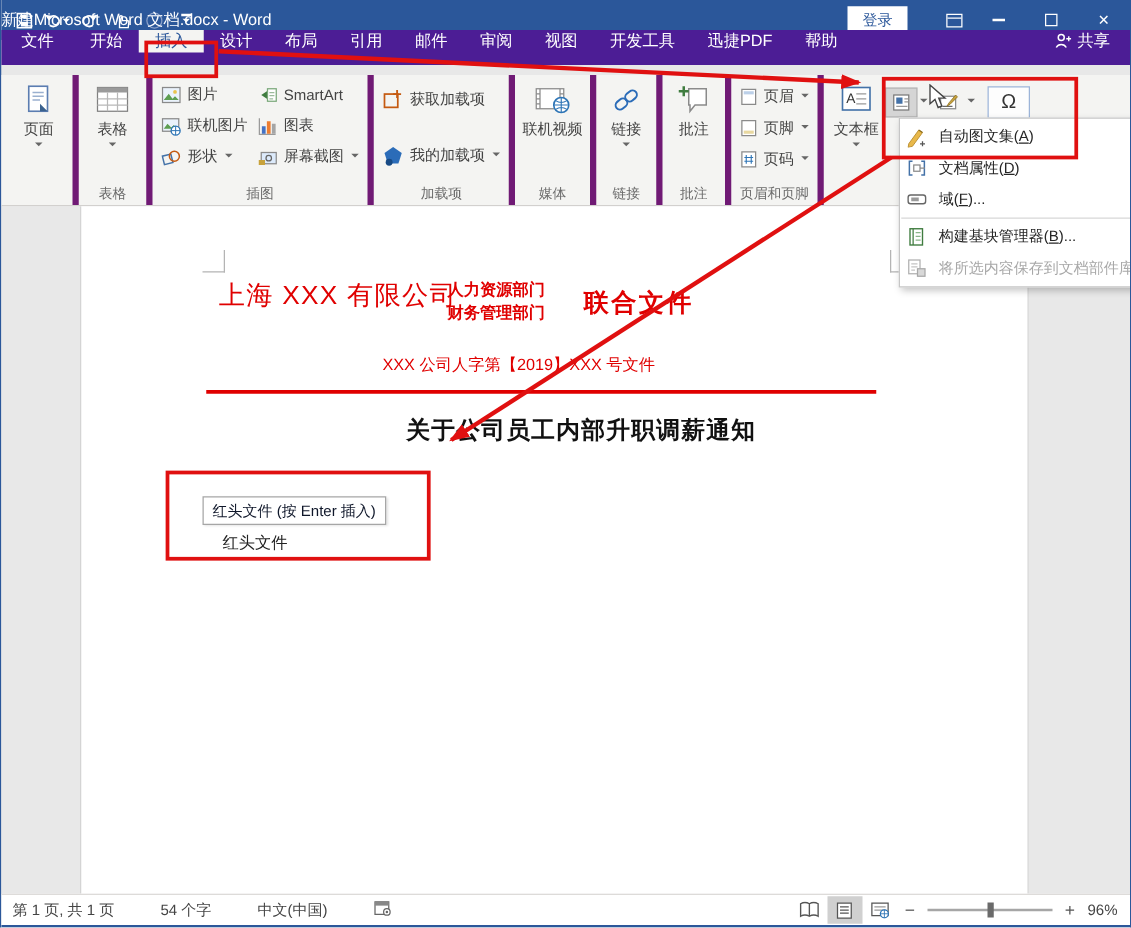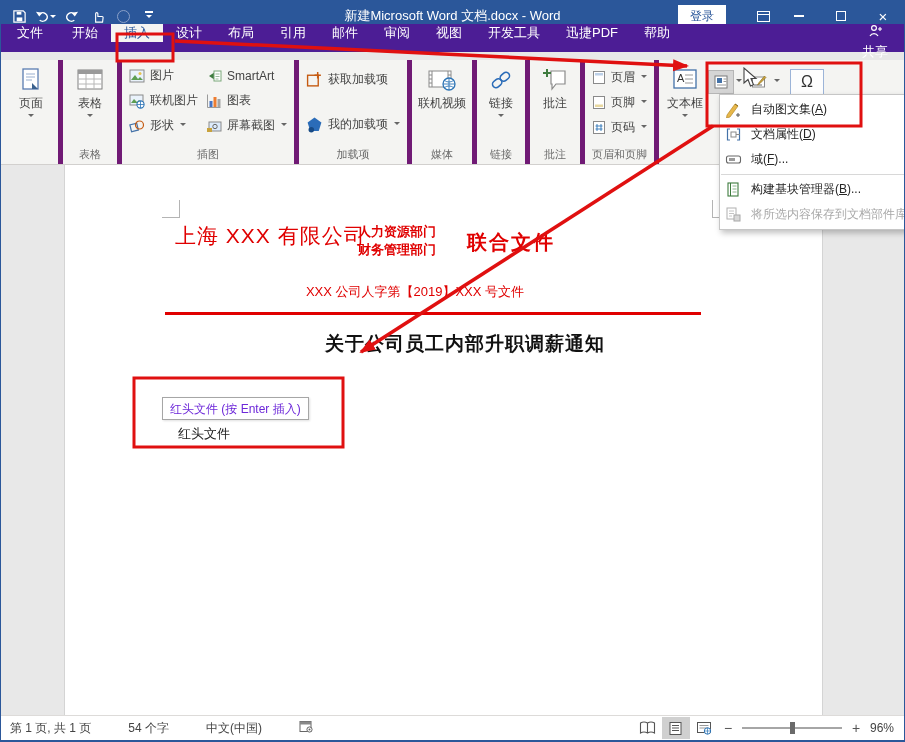--- a/index.html
+++ b/index.html
@@ -9,38 +9,38 @@
 
   
   .titlebar { position:absolute; left:0; top:0; width:100%; height:32px; background:#2b579a;
               display:flex; align-items:center; color:#fff; }
   .qat { display:flex; align-items:center; gap:2px; padding-left:6px; }
   .qat-btn { width:24px; height:24px; display:flex; align-items:center; justify-content:center; }
   .qat-caret { width:0; height:0; border:3px solid transparent; border-top-color:#fff; margin-top:4px; }
   .qat-circle { width:13px; height:13px; border:1.5px solid #8aa0c8; border-radius:50%; }
   .qat-sep-caret { display:flex; flex-direction:column; align-items:center; }
   .qat-sep-caret .bar { width:8px; height:1.5px; background:#fff; margin-bottom:2px; }
-  .win-title { position:absolute; left:0; right:0; text-align:center; font-size:13px; pointer-events:none; }
+  .win-title { position:absolute; left:0; right:0; font-size:13px; pointer-events:none; }
   .tb-right { margin-left:auto; display:flex; align-items:center; height:100%; }
   .login-btn { background:#fff; color:#2b579a; font-size:12px; padding:3px 12px; margin-right:22px; cursor:default; }
   .ribbon-opts { width:30px; height:100%; display:flex; align-items:center; justify-content:center; }
   .ro-icon { width:13px; height:11px; border:1.2px solid #fff; position:relative; }
   .ro-icon:before { content:""; position:absolute; left:0; right:0; top:2px; border-top:1.2px solid #fff; }
   .win-ctrl { width:42px; height:100%; display:flex; align-items:center; justify-content:center; font-size:15px; }
   .min-glyph { width:10px; height:1.5px; background:#fff; }
   .max-glyph { width:10px; height:10px; border:1.2px solid #fff; }
 
   
   .tabrow { position:absolute; left:0; top:24px; width:100%; height:28px; background:#4c1d95;
             display:flex; align-items:flex-start; color:#fff; font-size:13px; }
   .tab { padding:0 13px; display:flex; align-items:center; cursor:default; }
   .tab.file { padding:0 16px; }
   .tab.active { background:#f4f4f2; color:#2b579a; }
   .tellme { display:flex; align-items:center; gap:5px; padding:0 10px;margin-top:48px; }
-  .share { margin-left:auto; display:flex; align-items:center; gap:5px; padding:0 16px;flex-direction:column; }
+  .share { margin-left:auto; display:flex; align-items:center; gap:5px; padding:0 16px; }
 
   
   .ribbon { position:absolute; left:0; top:60px; width:100%; height:105px; background:#f4f4f2;
             border-bottom:1px solid #d2d0ce; display:flex; align-items:stretch; padding-left:3px; color:#444; }
   .rgroup { position:relative; border-right:5px solid #701a75; padding:3px 3px 16px 3px; display:flex; align-items:flex-start; }
   .glabel { position:absolute; bottom:2px; left:0; right:0; text-align:center; font-size:11px; color:#6a6a6a; white-space:nowrap; }
   .rbtn { display:flex; flex-direction:column; align-items:center; padding-top:4px; font-size:12px; color:#444; width:48px; cursor:default; }
   .rbtn .lbl { margin-top:4px; line-height:13px; text-align:center; white-space:nowrap; }
   .caret { width:0; height:0; border:3.5px solid transparent; border-top-color:#666; margin-top:4px; }
   .scol { display:flex; flex-direction:column; }
@@ -69,21 +69,21 @@
   .corner-tr { position:absolute; left:647px; top:35px; width:18px; height:18px;
                border-left:1px solid #b4b4b4; border-bottom:1px solid #b4b4b4; }
   .red { color:#e00000; }
   .doc-company { position:absolute; left:110px; top:57px; font-size:21px; font-weight:normal; letter-spacing:1px; }
   .doc-depts  { position:absolute; left:293px; top:58px; font-size:13px; font-weight:bold; line-height:18px; text-align:center; }
   .doc-joint  { position:absolute; left:402px; top:64px; font-size:20px; font-weight:bold; letter-spacing:2px; }
   .doc-num    { position:absolute; left:0; top:118px; width:700px; text-align:center; font-size:13px; }
   .doc-redline{ position:absolute; left:100px; top:147px; width:536px; height:3px; background:#e00000; }
   .doc-title  { position:absolute; left:20px; top:166px; width:760px; text-align:center; font-size:19px; font-weight:bold; color:#111; letter-spacing:1px; }
   .at-tooltip { position:absolute; left:97px; top:232px; height:23px; border:1px solid #a6a6a6; background:#fff;
-                font-size:12px; color:#6d28d9; padding:3px 7px; white-space:nowrap; box-shadow:1px 1px 2px rgba(0,0,0,.12); }
+                font-size:12px; color:#0f172a; padding:3px 7px; white-space:nowrap; box-shadow:1px 1px 2px rgba(0,0,0,.12); }
   .at-value   { position:absolute; left:113px; top:260px; font-size:13px; color:#222; }
 
   
   .statusbar { position:absolute; left:0; top:715px; width:100%; height:27px; background:#fff; border-top:1px solid #dddbd9;
                border-bottom:2px solid #2b579a; display:flex; align-items:center; font-size:12px; color:#444;gap:19px; }
   .sb-item { padding:0 9px; white-space:nowrap; cursor:default; }
   .sb-right { margin-left:auto; display:flex; align-items:center; }
   .view-btn { width:28px; height:22px; display:flex; align-items:center; justify-content:center; cursor:default; }
   .view-btn.pressed { background:#d0d0d0; }
   .zoom-minus,.zoom-plus { width:20px; text-align:center; font-size:14px; color:#555; cursor:default; }

